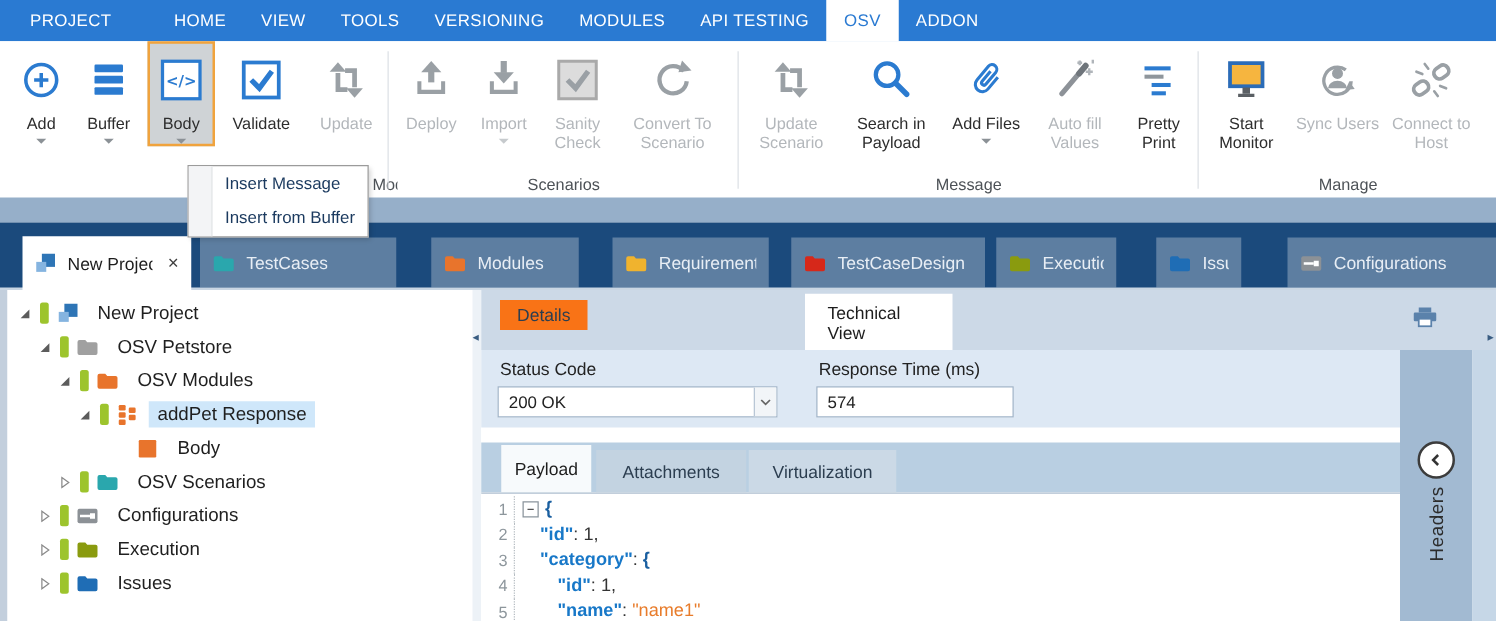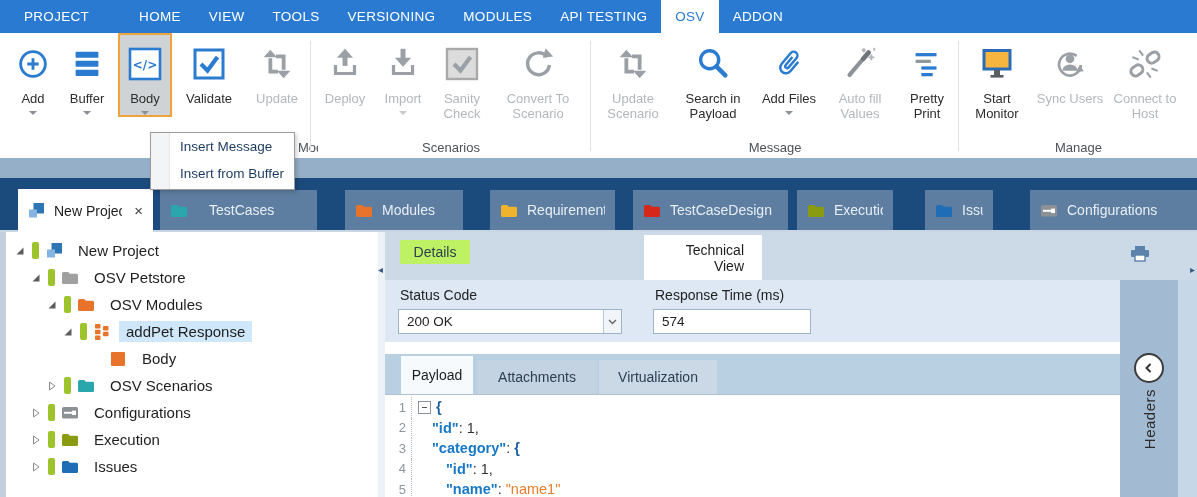--- a/index.html
+++ b/index.html
@@ -54,23 +54,23 @@
   .ticn{margin-left:6px;display:flex;width:18px;justify-content:center;}
   .tlbl{margin-left:8px;font-size:15px;color:#1f1f1f;padding:2px 7px;white-space:nowrap;}
   .tlbl.sel{background:var(--sel,#cfe7fa);}
 
   #divider{position:absolute;left:378px;top:232px;width:7px;height:265px;background:#edf2f7;}
   .mini-arrow{position:absolute;font-size:10px;color:#3a5d82;}
 
   
   #details{position:absolute;left:385px;top:232px;width:812px;height:265px;background:#fff;}
   #dtabs{position:absolute;left:0;top:0;width:812px;height:48px;background:#ccd9e7;}
-  .dtab{position:absolute;top:8px;height:24px;background:#bef264;color:#2c3e50;
+  .dtab{position:absolute;top:8px;height:24px;background:#f97316;color:#2c3e50;
         font-size:14px;display:flex;align-items:center;padding:0 18px;box-sizing:border-box;}
-  .dtab.active{top:3px;height:45px;background:#fff;color:#1d1d1d;text-align:right;}
+  .dtab.active{top:3px;height:45px;background:#fff;color:#1d1d1d;}
   #statusarea{position:absolute;left:0;top:48px;width:735px;height:62px;background:#dde8f4;}
   .fld-label{position:absolute;top:7px;font-size:14px;color:#222;}
   .fld-box{position:absolute;top:29px;height:25px;background:#fff;border:1px solid #9fb3c8;
            box-sizing:border-box;display:flex;align-items:center;font-size:13.5px;color:#222;}
   .fld-box .val{padding-left:8px;flex:1;}
   .dd-btn{width:17px;align-self:stretch;border-left:1px solid #b9c7d6;display:flex;
           align-items:center;justify-content:center;background:#f2f5f8;}
   #payloadtabs{position:absolute;left:0;top:122px;width:735px;height:40px;background:#b9cfe2;}
   .ptab{position:absolute;top:6px;height:34px;background:#c3d3e1;color:#2c3e50;font-size:14px;
         display:flex;align-items:center;padding:0 16px;box-sizing:border-box;}
@@ -338,21 +338,21 @@
         </span>
         <span style="overflow: hidden; white-space: nowrap;">New Project</span>
         <span class="close">×</span>
       </div>
       <div class="wtab" style="left: 160px; width: 157px;">
         <span class="ticon">
           <svg width="18" height="15" viewBox="0 0 18 15">
             <path d="M1 3.6 Q1 2 2.6 2 h4.6 l1.6 1.8 h6.6 Q17 3.8 17 5.2 v7.2 q0 1.5 -1.5 1.5 H2.5 Q1 13.9 1 12.4 z" fill="#2aa7ad"></path>
           </svg>
         </span>
-        <span style="overflow: hidden; white-space: nowrap; margin-left: 12px;">TestCases</span>
+        <span style="overflow: hidden; white-space: nowrap;">TestCases</span>
       </div>
       <div class="wtab" style="left: 345px; width: 118px;">
         <span class="ticon">
           <svg width="18" height="15" viewBox="0 0 18 15">
             <path d="M1 3.6 Q1 2 2.6 2 h4.6 l1.6 1.8 h6.6 Q17 3.8 17 5.2 v7.2 q0 1.5 -1.5 1.5 H2.5 Q1 13.9 1 12.4 z" fill="#e8742c"></path>
           </svg>
         </span>
         <span style="overflow: hidden; white-space: nowrap;">Modules</span>
       </div>
       <div class="wtab" style="left: 490px; width: 125px;">

